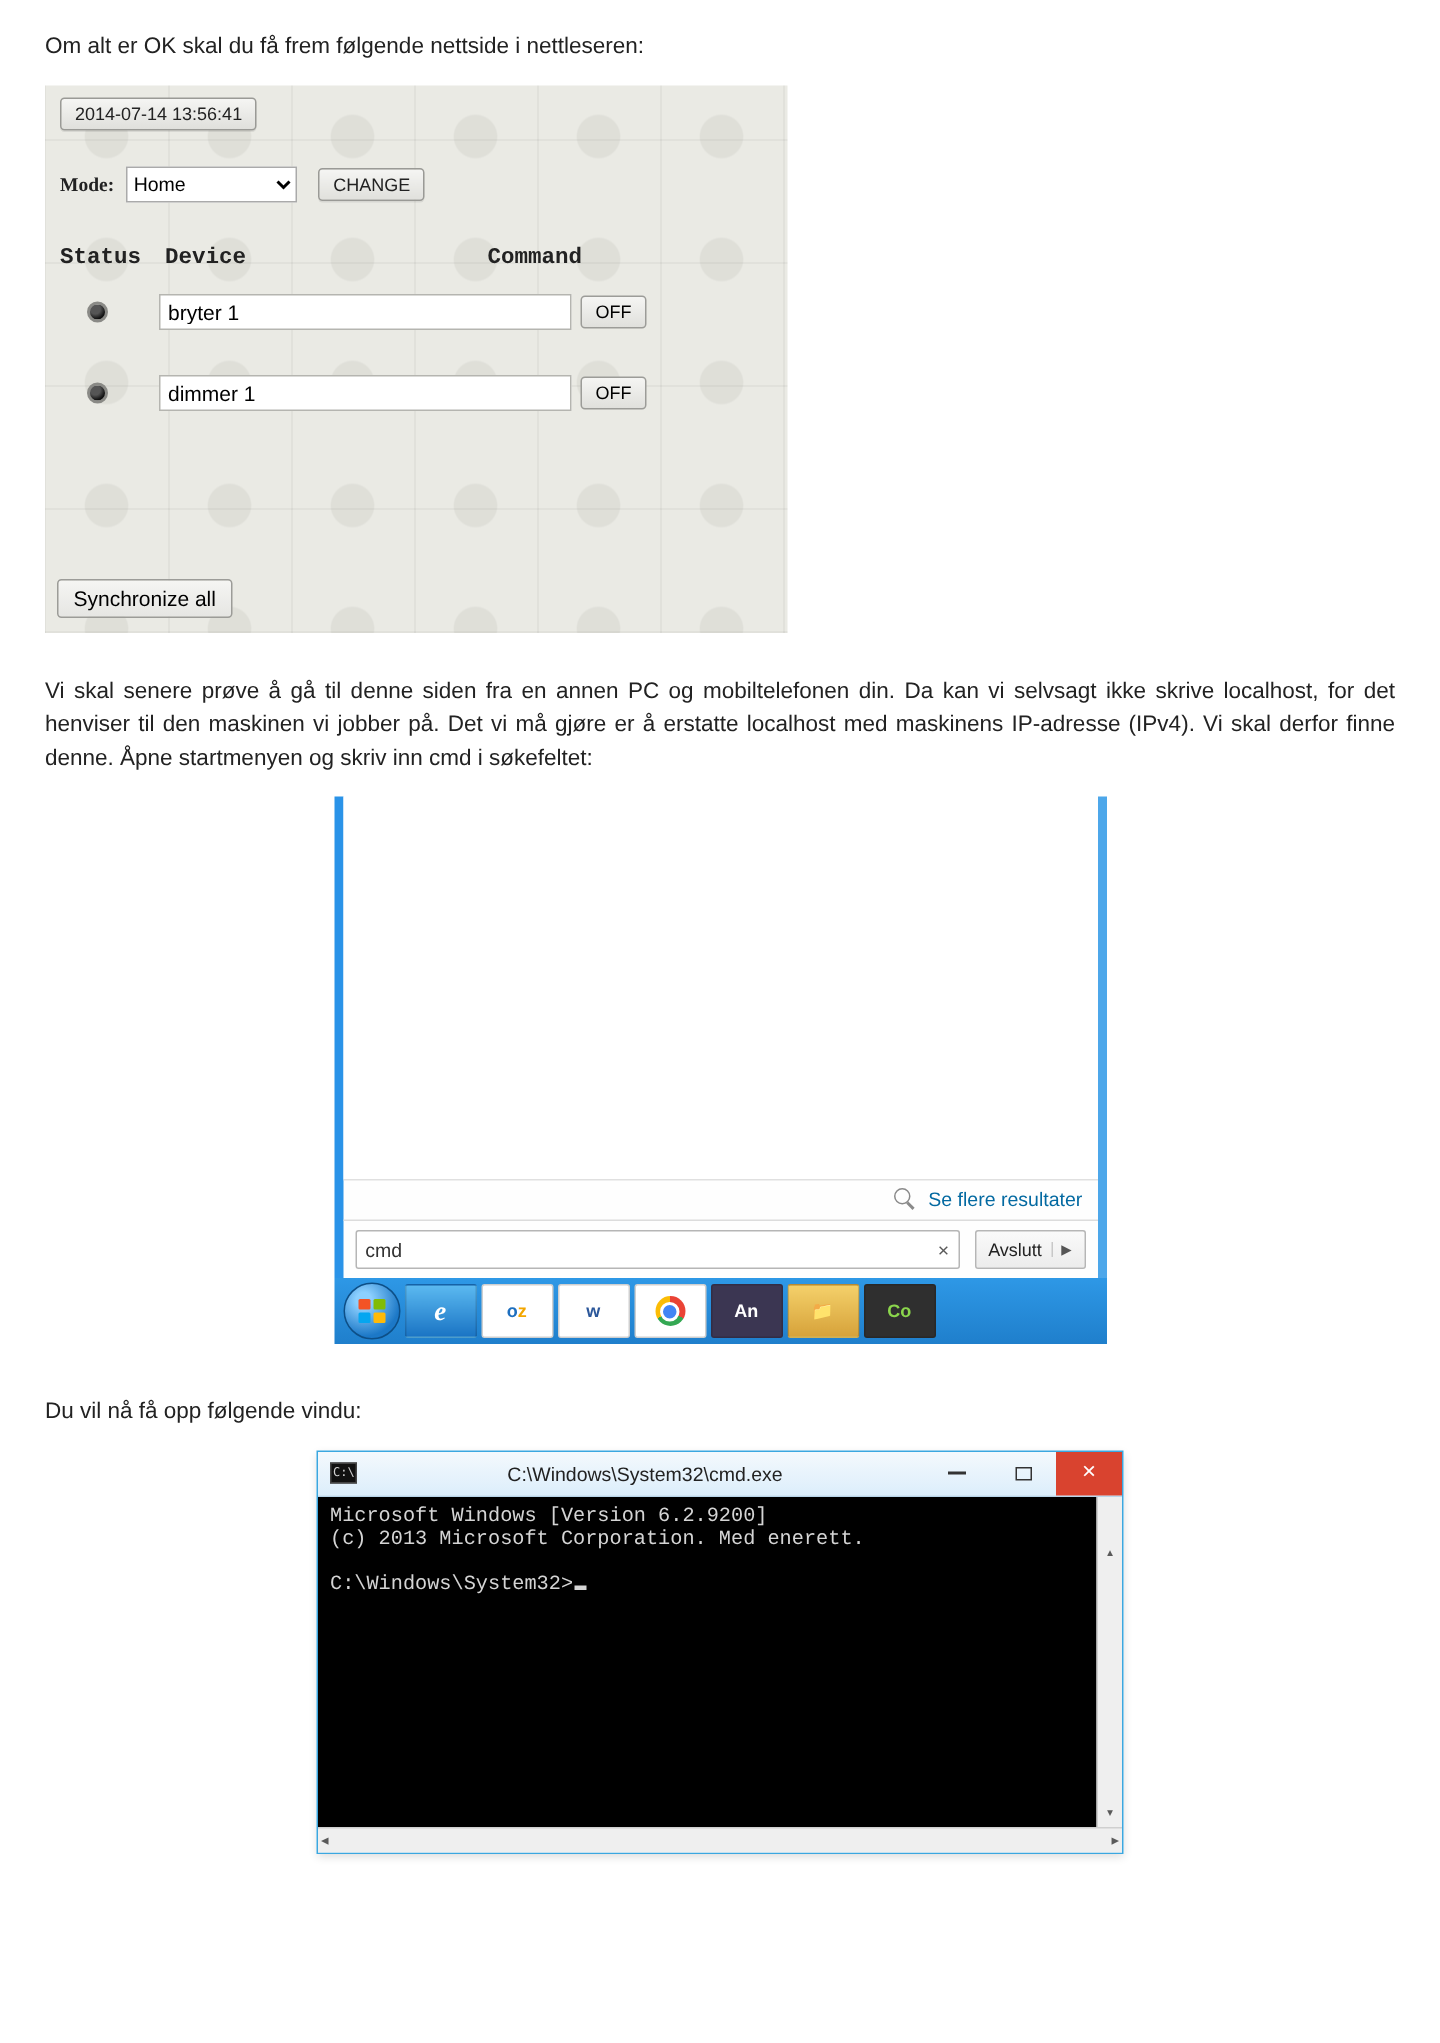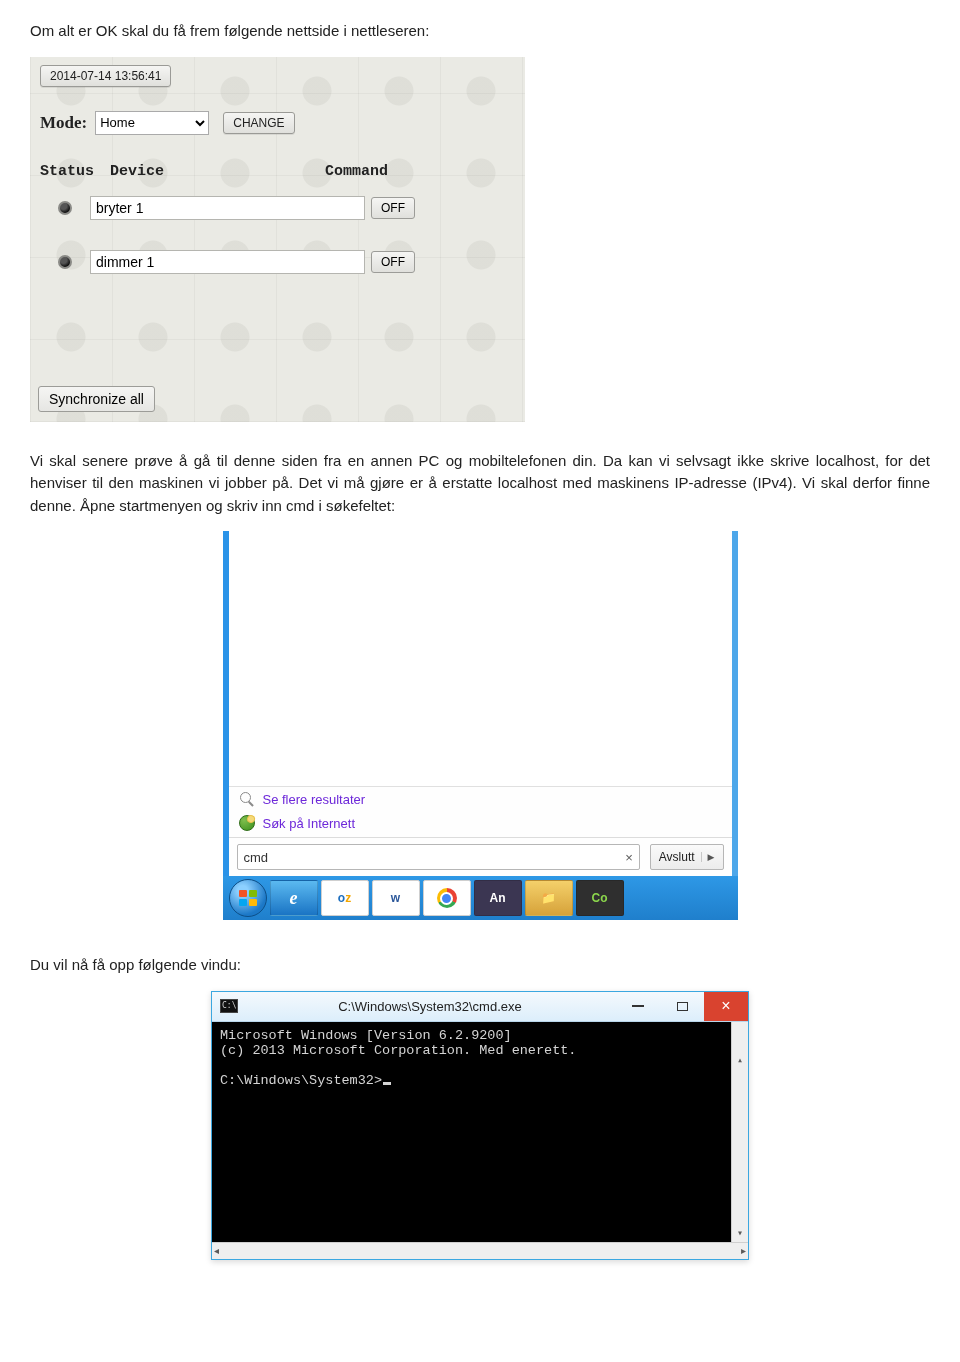--- a/index.html
+++ b/index.html
@@ -37,38 +37,38 @@
     display: inline-block;
     background: linear-gradient(#f5f5f3,#e0e0dc);
     border: 1px solid #9a9a96;
     border-radius: 3px;
     padding: 3px 9px;
     font-size: 12px;
     color: #222;
     box-shadow: 0 1px 0 rgba(0,0,0,.08);
   }
   .shot1 .mode-row { margin-top: 24px; display: flex; align-items: center; gap: 8px; }
-  .shot1 .mode-row .lbl { font-weight: bold; font-family: "Times New Roman", serif; font-size: 17px; }
+  .shot1 .mode-row .lbl { font-weight: bold; font-family: "Times New Roman", serif; font-size: 13px; }
   .shot1 select.mode {
     width: 114px; height: 24px; font-size: 13px;
     border: 1px solid #aaa; background: #fff;
   }
   .headers { margin-top: 28px; display: flex; font-family: "Courier New", monospace; font-size: 15px; font-weight: bold; }
   .headers .c1 { width: 70px; }
   .headers .c2 { width: 215px; }
   .headers .c3 { flex:1; }
   .dev-row { display: flex; align-items: center; margin-top: 16px; }
   .dev-row .status-dot {
     width: 14px; height: 14px; border-radius: 50%;
     background: radial-gradient(circle at 35% 30%, #555 0 35%, #111 70%);
     border: 2px solid #8a8a86;
     margin-left: 18px;
   }
   .dev-row .dev-input {
-    margin-left: 18px;
+    margin-left: 34px;
     width: 275px; height: 24px;
     font-size: 14px;
     padding: 2px 5px;
     border: 1px solid #b5b5b0;
     background: #fff;
   }
   .dev-row .cmd-btn {
     margin-left: 6px;
     background: linear-gradient(#f5f5f3,#e0e0dc);
     border: 1px solid #9c9c98;
@@ -96,21 +96,22 @@
     border-right: 6px solid #4da7ea;
     background: #fefefe;
     padding: 0;
   }
   .startblank { height: 255px; background: #fff; }
   .startlist { border-top: 1px solid #e0e0e0; }
   .startlist .row {
     display: flex; align-items: center; gap: 8px;
     padding: 4px 10px;
     font-size: 13px;
-    color: #6d28d9;
+    color: #0369a1;
+    justify-content: flex-end;
   }
   .startlist .row .ic { width: 16px; height: 16px; position: relative; }
   .ic-search::before {
     content: "";
     position: absolute; width: 9px; height: 9px;
     border: 1.5px solid #8a8a8a; border-radius: 50%;
     left: 1px; top: 1px;
   }
   .ic-search::after {
     content: ""; position: absolute;
@@ -275,24 +276,20 @@
 
 <div class="shot2">
   <div class="startouter">
     <div class="startblank"></div>
 
     <div class="startlist">
       <div class="row">
         <span class="ic ic-search"></span>
         <span>Se flere resultater</span>
       </div>
-      <div class="row">
-        <span class="ic ic-globe"></span>
-        <span>Søk på Internett</span>
-      </div>
     </div>
 
     <div class="search-split"></div>
 
     <div class="searchbar-row">
       <div class="searchbox">
         <span style="flex:1">cmd</span>
         <span class="clear">×</span>
       </div>
       <div class="avslutt">

